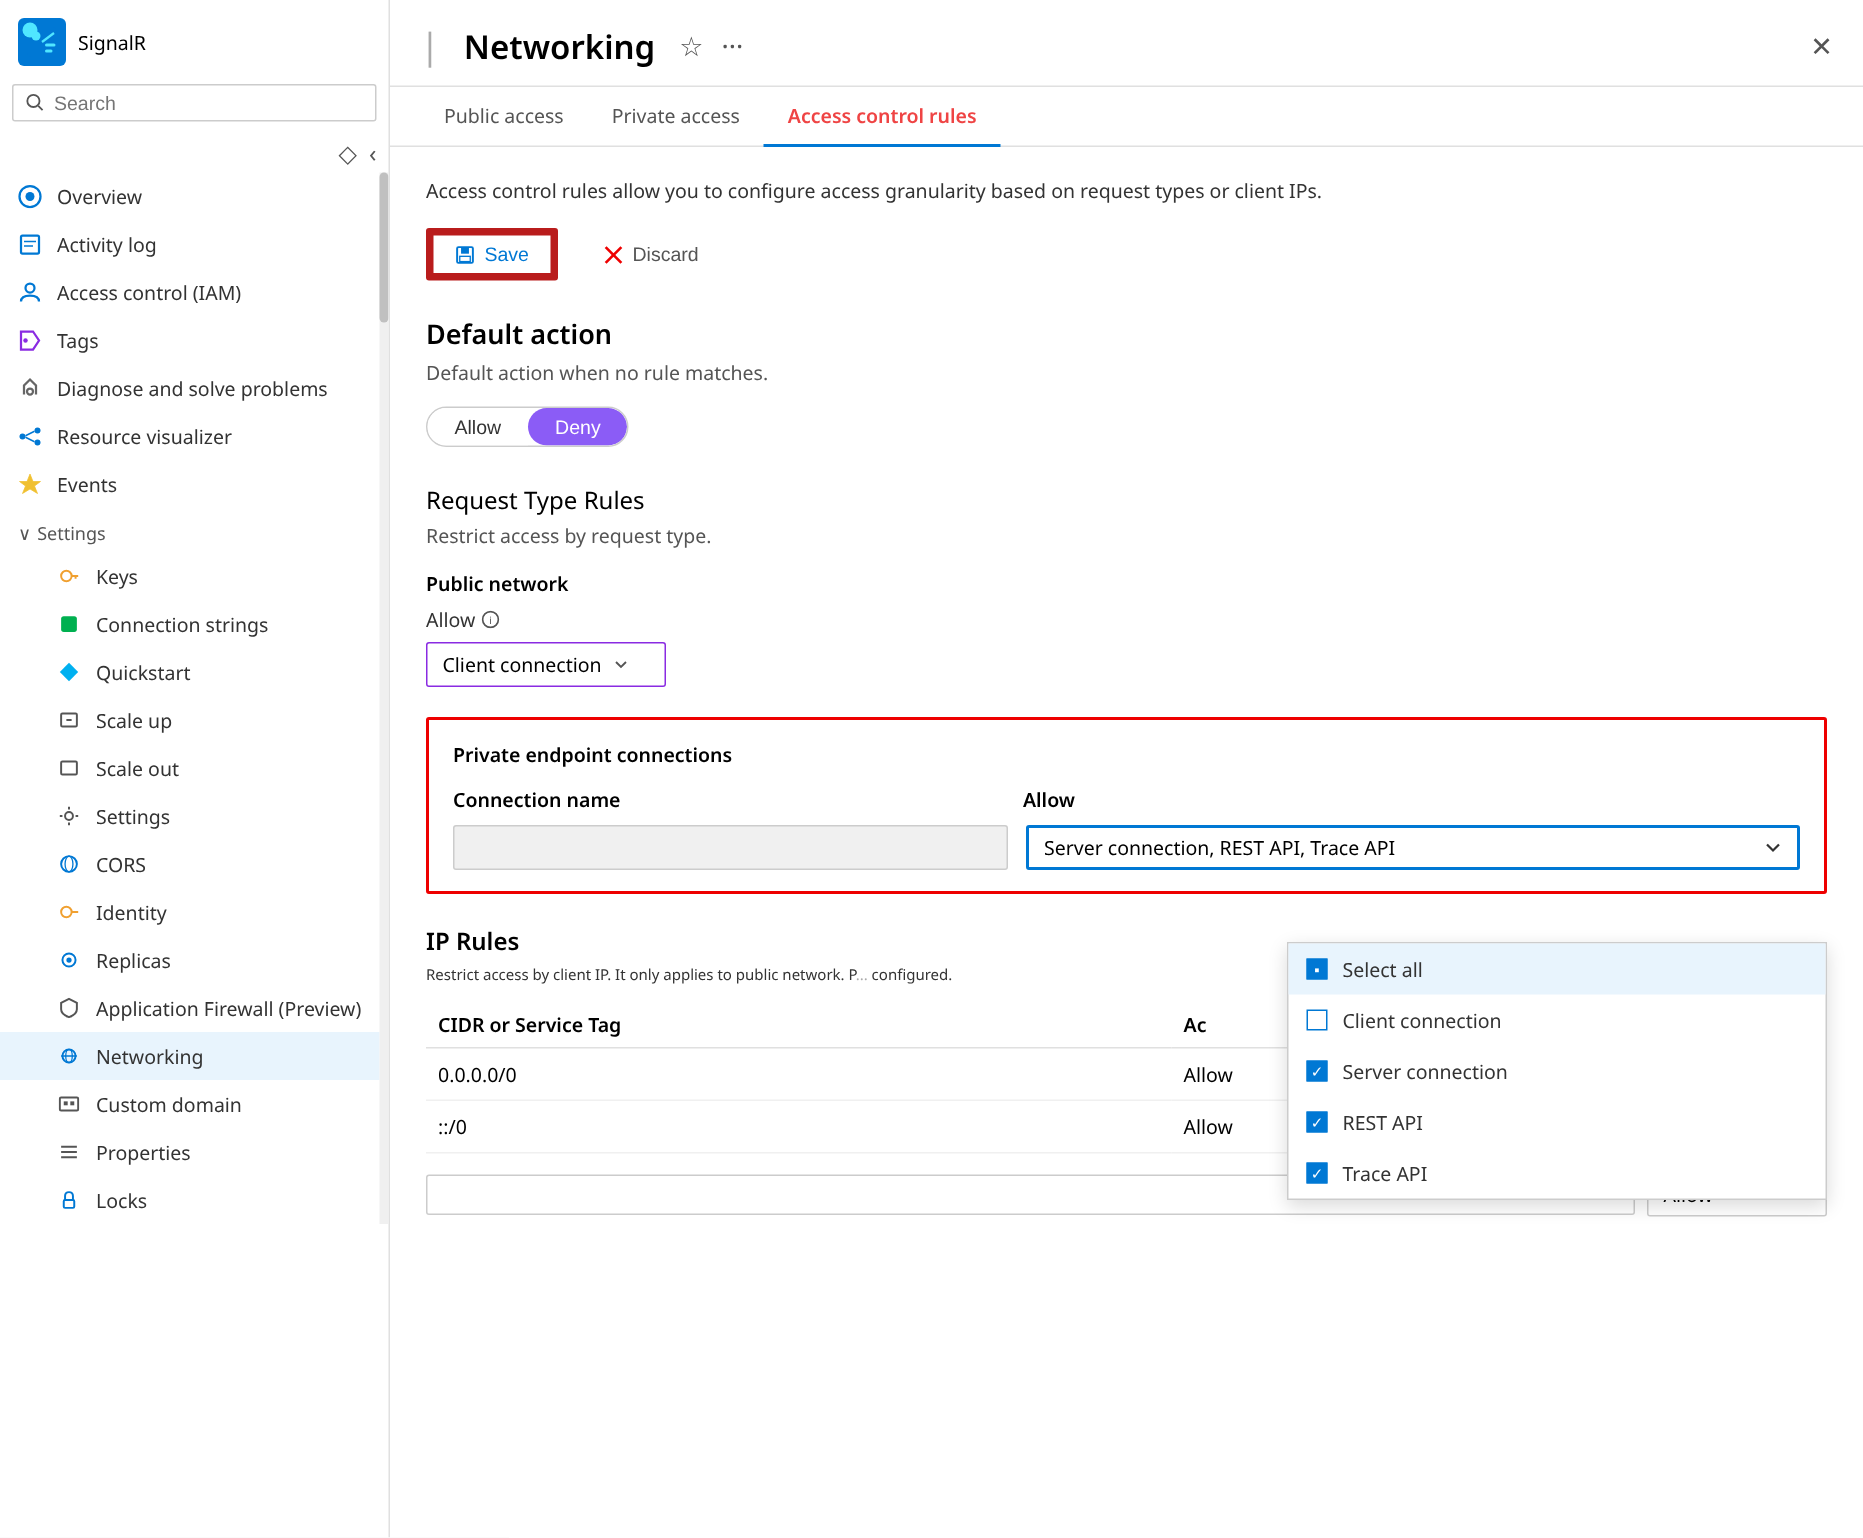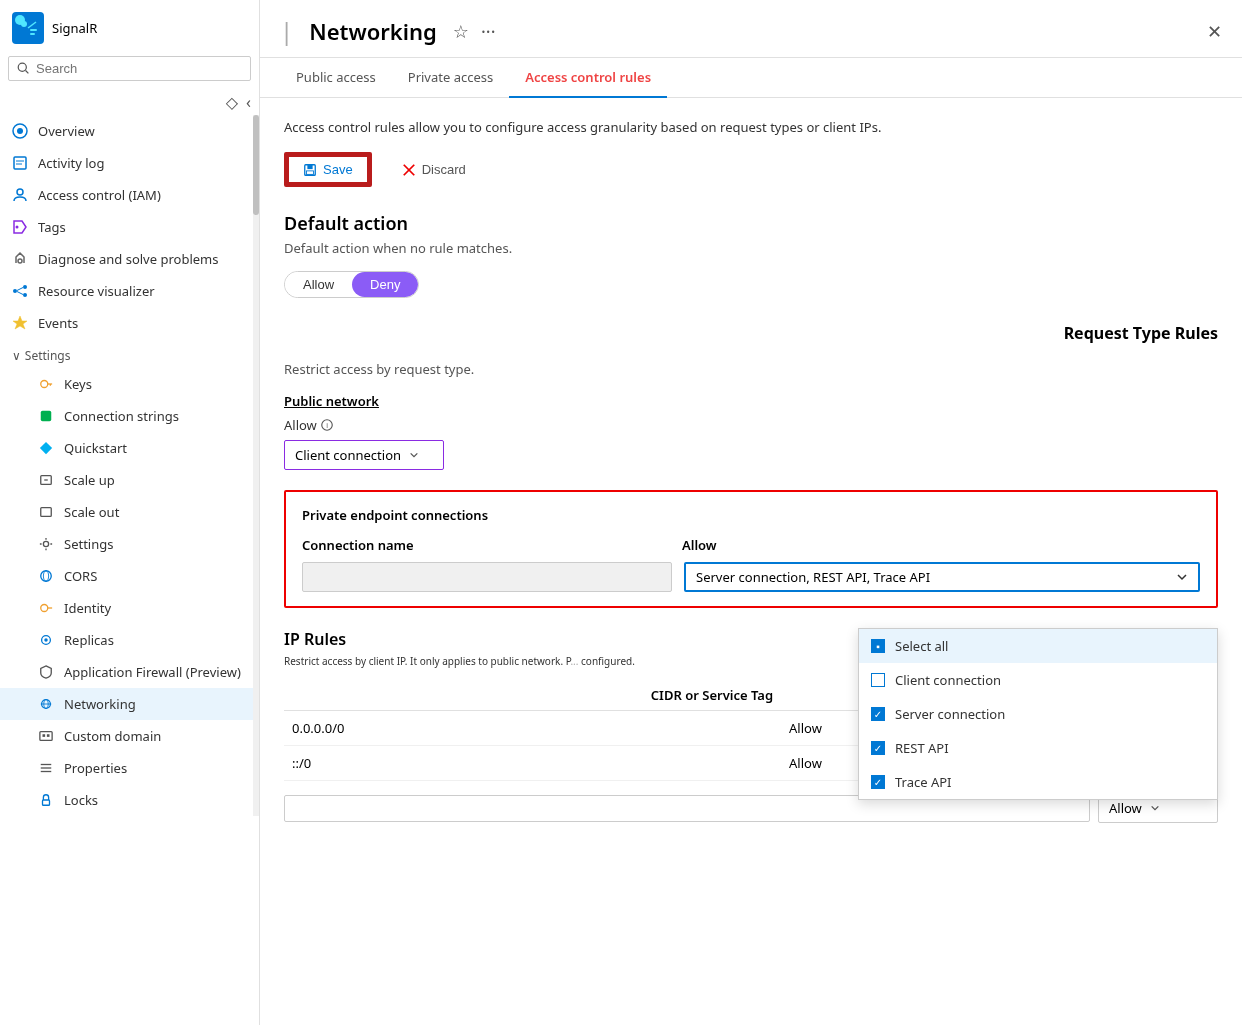--- a/index.html
+++ b/index.html
@@ -161,22 +161,22 @@
       font-size: 13px;
       color: #333;
     }
     .toggle-btn.active {
       background: #8b5cf6;
       color: white;
       border-radius: 20px;
     }
 
     
-    .subsection-title { font-size: 16px; font-weight: 700; margin-bottom: 16px; text-align: right; }
-    .network-label { font-size: 13px; font-weight: 600; margin: 10px 0 6px 0; text-decoration: underline; }
+    .subsection-title { font-size: 16px; font-weight: 400; margin-bottom: 4px; }
+    .network-label { font-size: 13px; font-weight: 600; margin: 10px 0 6px 0; }
     .allow-label { font-size: 13px; color: #333; margin-bottom: 6px; display: flex; align-items: center; gap: 4px; }
     .dropdown-select {
       border: 1px solid #8a2be2;
       border-radius: 2px;
       padding: 5px 10px;
       font-size: 13px;
       display: inline-flex;
       align-items: center;
       gap: 8px;
       cursor: pointer;
@@ -266,21 +266,21 @@
     .checkbox.partial {
       background: #0078d4;
       color: white;
       font-size: 10px;
     }
 
     
     .ip-title { font-size: 16px; font-weight: 600; margin-bottom: 4px; margin-top: 20px; }
     .ip-desc { font-size: 10px; color: #333; margin-bottom: 12px; }
     .ip-table { width: 100%; border-collapse: collapse; margin-bottom: 12px; }
-    .ip-table th { text-align: right; font-size: 13px; font-weight: 600; padding: 6px 8px; border-bottom: 1px solid #e0e0e0; }
+    .ip-table th { text-align: left; font-size: 13px; font-weight: 600; padding: 6px 8px; border-bottom: 1px solid #e0e0e0; }
     .ip-table td { padding: 6px 8px; font-size: 13px; border-bottom: 1px solid #f0f0f0; }
 
     .ip-add-row {
       display: flex;
       gap: 8px;
       align-items: center;
     }
     .ip-input {
       flex: 1;
       padding: 5px 8px;

